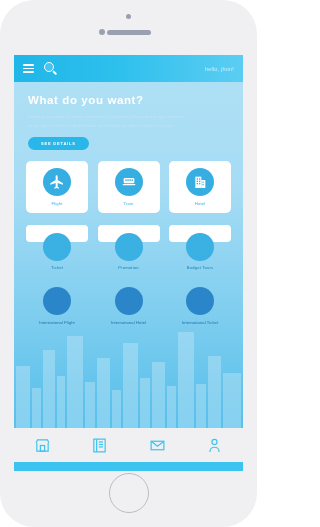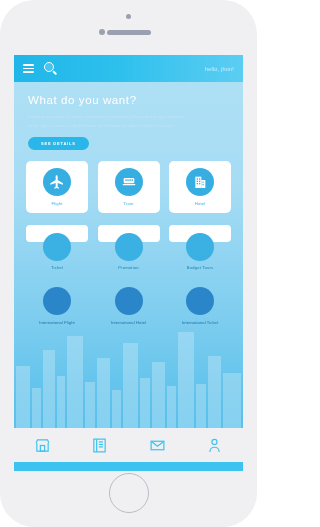--- a/index.html
+++ b/index.html
@@ -26,21 +26,21 @@
   .greet{margin-left:auto;color:#cdefff;font-size:5.5px;letter-spacing:.2px;}
 
   
   .content{position:relative;height:380px;background:linear-gradient(180deg,#aee0f5 0%,#a5dcf4 28%,#7ecdef 62%,#5dc2ec 85%,#56bfeb 100%);}
 
   
   .skyline{position:absolute;left:0;bottom:34px;width:100%;height:120px;opacity:.45;}
   .skyline span{position:absolute;bottom:0;background:#bfe6f7;}
 
   .hero{position:relative;padding:12px 14px 0 14px;}
-  .hero h1{margin:0;color:#ffffff;font-size:11.5px;font-weight:normal;letter-spacing:.6px;}
+  .hero h1{margin:0;color:#ffffff;font-size:11.5px;font-weight:bold;letter-spacing:.6px;}
   .hero p{margin:6px 0 0 0;color:#bfe3f6;font-size:4.3px;line-height:2.1;letter-spacing:.15px;max-width:160px;}
   .cta{margin-top:7px;display:inline-block;background:#29b6e8;color:#ffffff;font-size:4px;font-weight:bold;letter-spacing:.8px;padding:4px 13px;border-radius:9px;border:none;cursor:pointer;}
 
   
   .grid{position:relative;display:flex;justify-content:space-between;padding:0 12px;box-sizing:border-box;}
   .row1{margin-top:11px;}
   .card{width:62px;height:52px;background:#ffffff;border-radius:5px;display:flex;flex-direction:column;align-items:center;justify-content:center;cursor:pointer;}
   .circ{width:28px;height:28px;border-radius:50%;background:#37aee2;display:flex;align-items:center;justify-content:center;}
   .clabel{margin-top:5px;font-size:4.2px;color:#37aee2;letter-spacing:.15px;}
 

